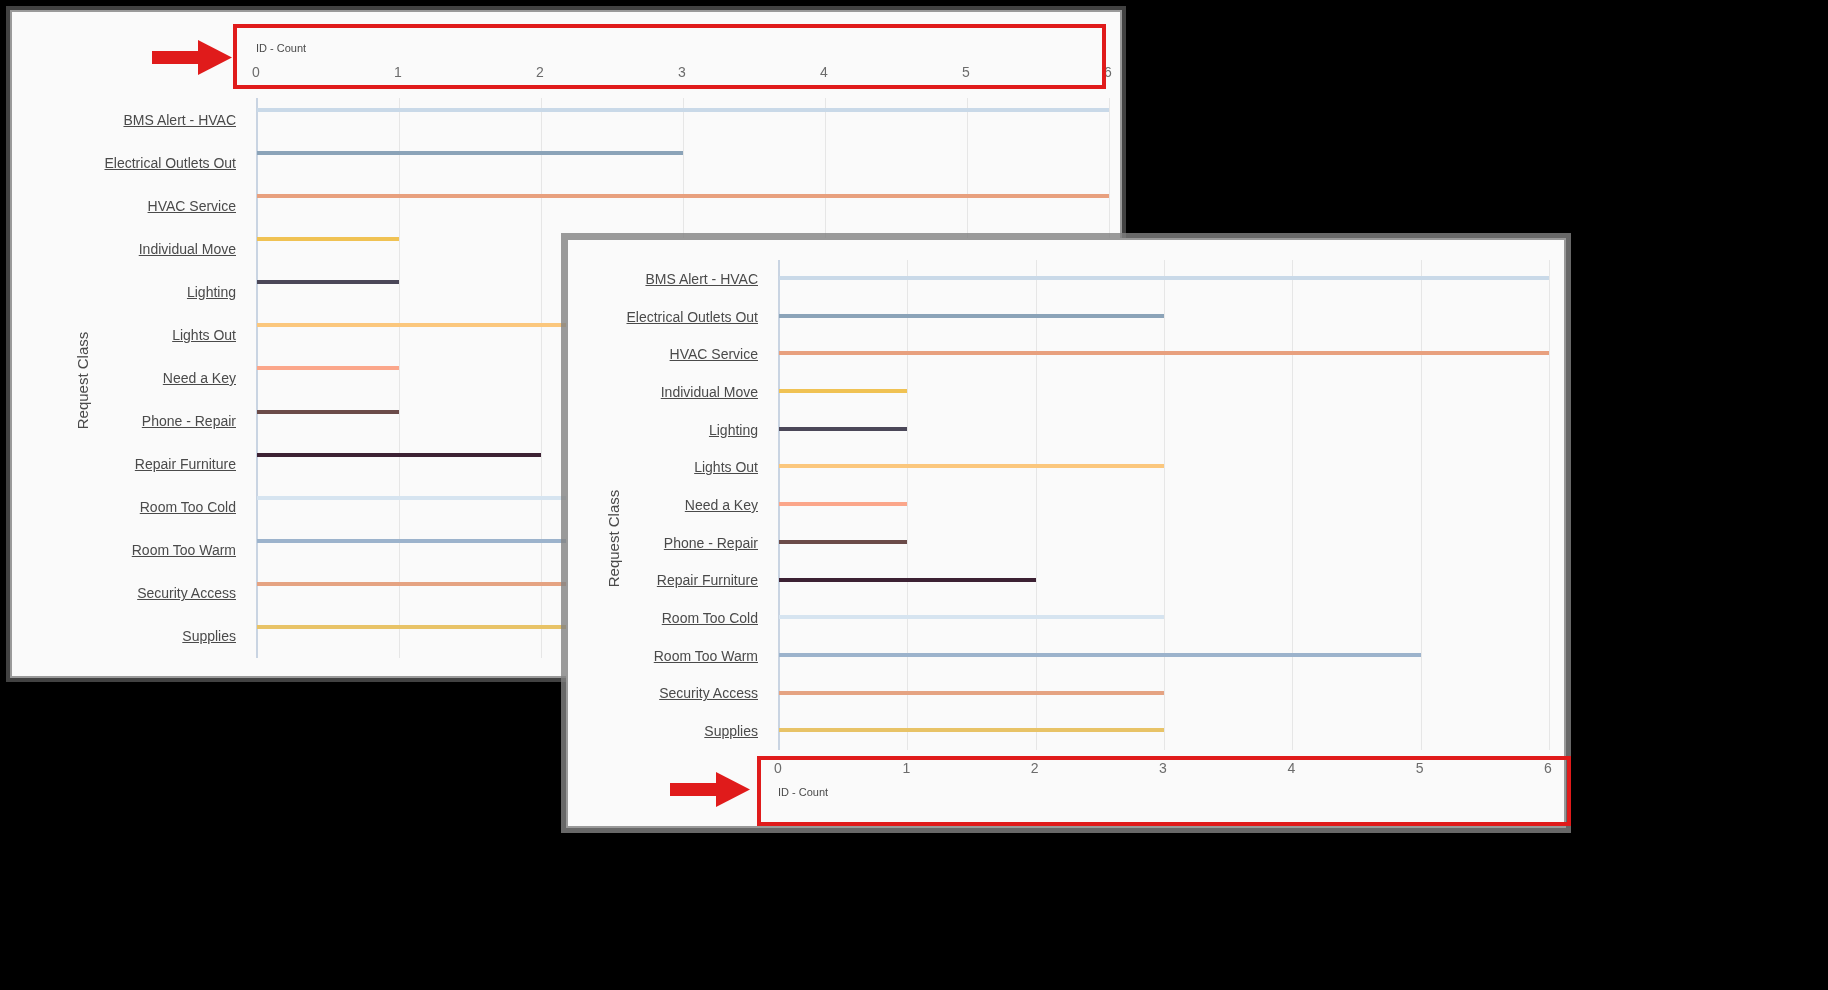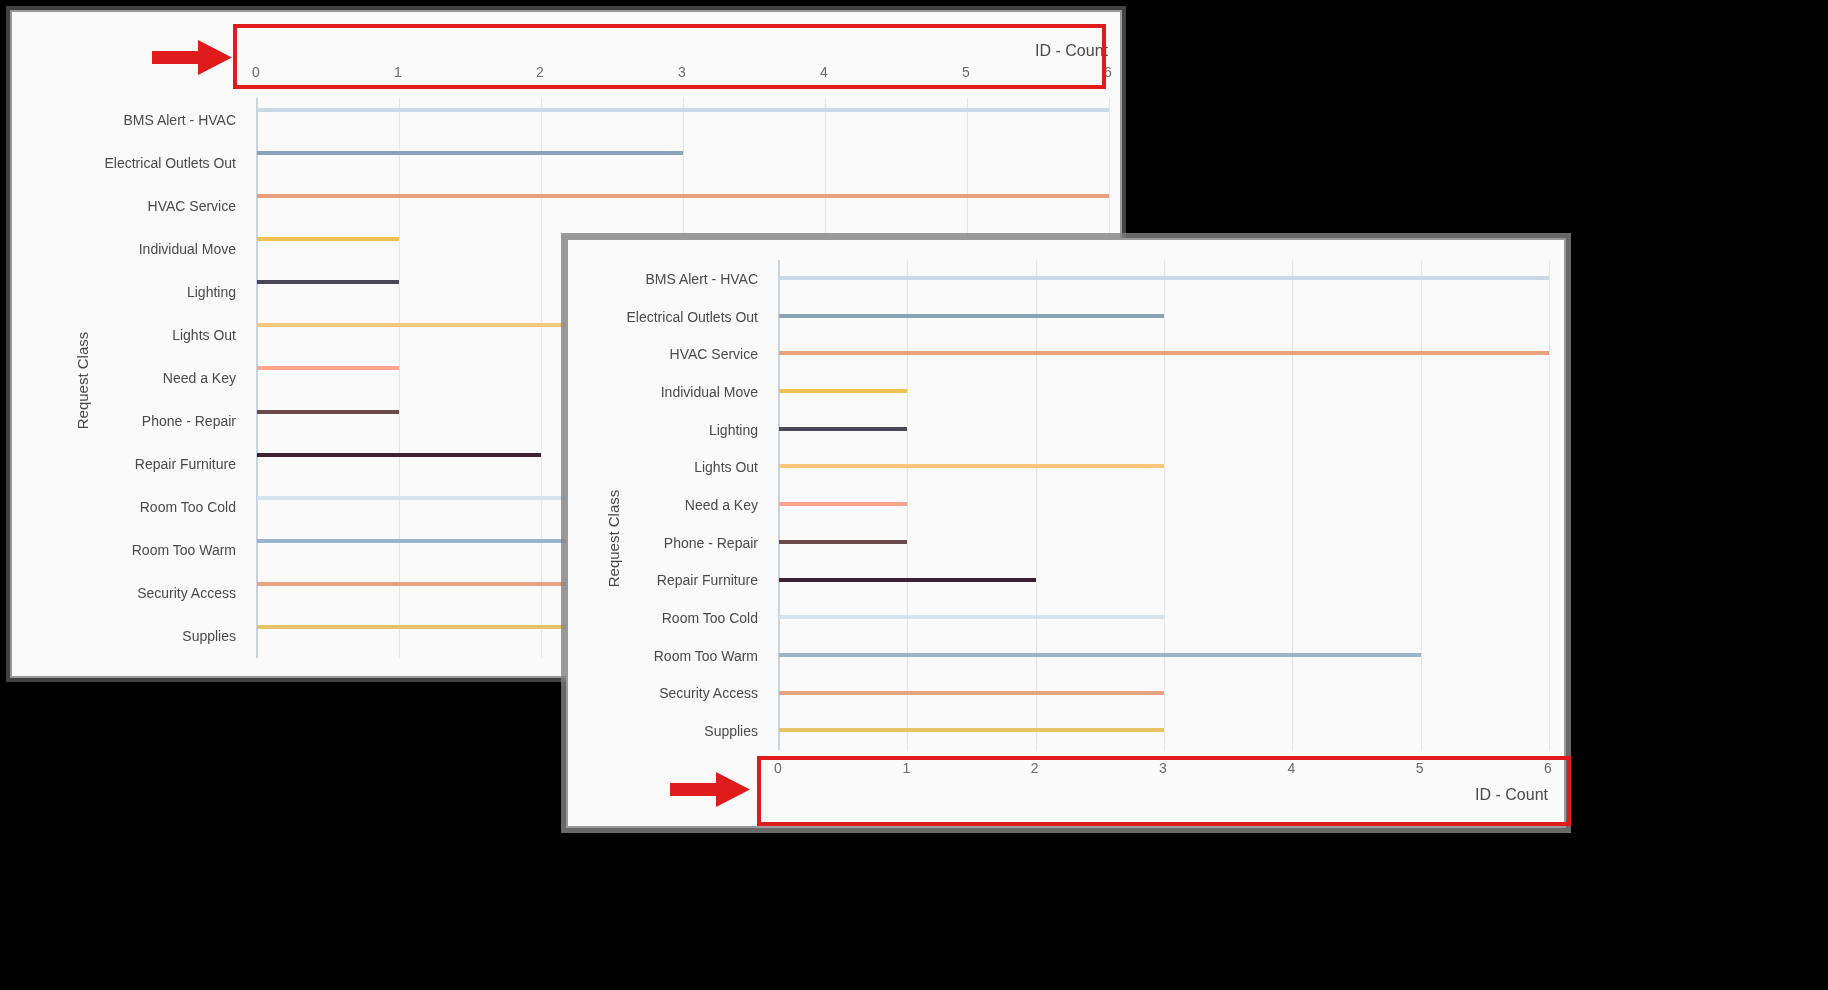--- a/index.html
+++ b/index.html
@@ -30,22 +30,22 @@
     border:2px solid #9a9a9a;
     box-shadow:0 0 0 5px rgba(130,130,130,0.8);
   }
 
   
   .chart { position:absolute; inset:0; }
 
   .axis-title {
     position:absolute;
     color:#4a4a4a;
-    font-size:16px;
-    text-align:right;
+    font-size:11px;
+    text-align:left;
     white-space:nowrap;
   }
   .ylabel {
     position:absolute;
     color:#4a4a4a;
     font-size:15px;
     transform:rotate(-90deg);
     transform-origin:center center;
     white-space:nowrap;
   }
@@ -58,20 +58,21 @@
     white-space:nowrap;
   }
 
   .catlabel {
     position:absolute;
     color:#4a4a4a;
     font-size:14px;
     text-align:right;
     white-space:nowrap;
     transform:translateY(-50%);
+    text-decoration:underline;
   }
 
   .plot {
     position:absolute;
     background:#fafafa;
     border-left:1px solid #c9d4e2;
   }
   .gridline {
     position:absolute;
     top:0; bottom:0;

